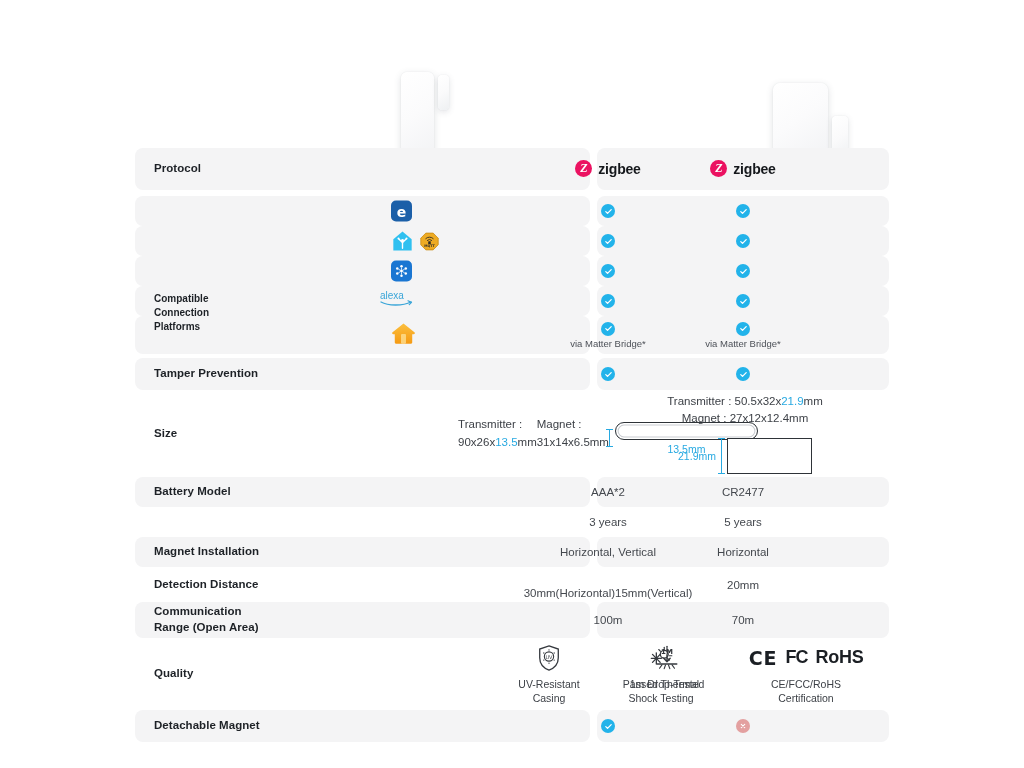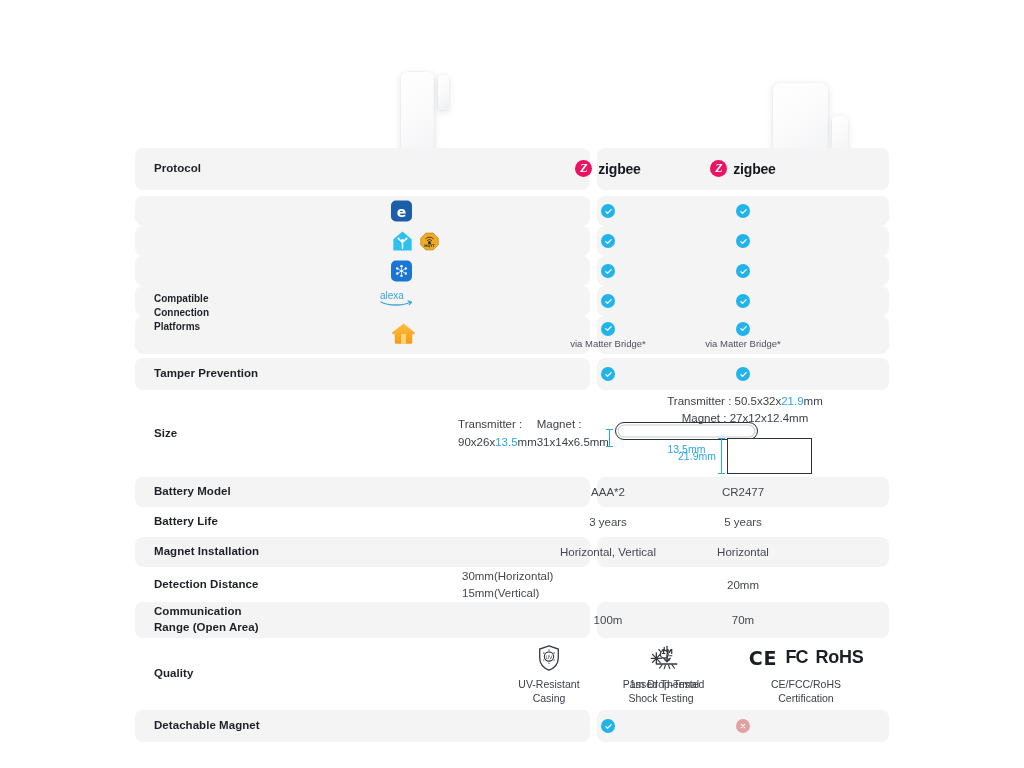--- a/index.html
+++ b/index.html
@@ -453,38 +453,37 @@
     <div class="stripe-l"></div>
     <div class="stripe-r"></div>
     <div class="cell-label">Battery Model</div>
     <div style="position:absolute;left:327px;width:292px;top:0;bottom:0;display:flex;align-items:center;justify-content:center;z-index:3;font-size:11.5px;color:#44484e;">AAA*2</div>
     <div style="position:absolute;left:462px;width:292px;top:0;bottom:0;display:flex;align-items:center;justify-content:center;z-index:3;font-size:11.5px;color:#44484e;">CR2477</div>
   </div>
 
   <div class="row plain" style="height:30px">
     <div class="stripe-l"></div>
     <div class="stripe-r"></div>
-    <div class="cell-label">Battery Life</div>
     <div style="position:absolute;left:327px;width:292px;top:0;bottom:0;display:flex;align-items:center;justify-content:center;z-index:3;font-size:11.5px;color:#44484e;">3 years</div>
     <div style="position:absolute;left:462px;width:292px;top:0;bottom:0;display:flex;align-items:center;justify-content:center;z-index:3;font-size:11.5px;color:#44484e;">5 years</div>
   </div>
 
   <div class="row" style="height:30px">
     <div class="stripe-l"></div>
     <div class="stripe-r"></div>
     <div class="cell-label">Magnet Installation</div>
     <div style="position:absolute;left:327px;width:292px;top:0;bottom:0;display:flex;align-items:center;justify-content:center;z-index:3;font-size:11.5px;color:#44484e;">Horizontal, Vertical</div>
     <div style="position:absolute;left:462px;width:292px;top:0;bottom:0;display:flex;align-items:center;justify-content:center;z-index:3;font-size:11.5px;color:#44484e;">Horizontal</div>
   </div>
 
   <div class="row plain" style="height:35px">
     <div class="stripe-l"></div>
     <div class="stripe-r"></div>
     <div class="cell-label">Detection Distance</div>
-    <div style="position:absolute;left:327px;width:292px;top:0;bottom:0;display:flex;flex-direction:column;align-items:flex-start;justify-content:center;z-index:3;font-size:11.5px;color:#44484e;line-height:1.45;">
+    <div style="position:absolute;left:327px;width:292px;top:0;bottom:0;display:flex;flex-direction:row;align-items:flex-end;justify-content:center;z-index:3;font-size:11.5px;color:#44484e;line-height:1.45;">
       <span>30mm(Horizontal)</span>
       <span>15mm(Vertical)</span>
     </div>
     <div style="position:absolute;left:462px;width:292px;top:0;bottom:0;display:flex;align-items:center;justify-content:center;z-index:3;font-size:11.5px;color:#44484e;">20mm</div>
   </div>
 
   <div class="row" style="height:36px">
     <div class="stripe-l"></div>
     <div class="stripe-r"></div>
     <div class="cell-label" style="flex-direction:column;align-items:flex-start;justify-content:center;">

